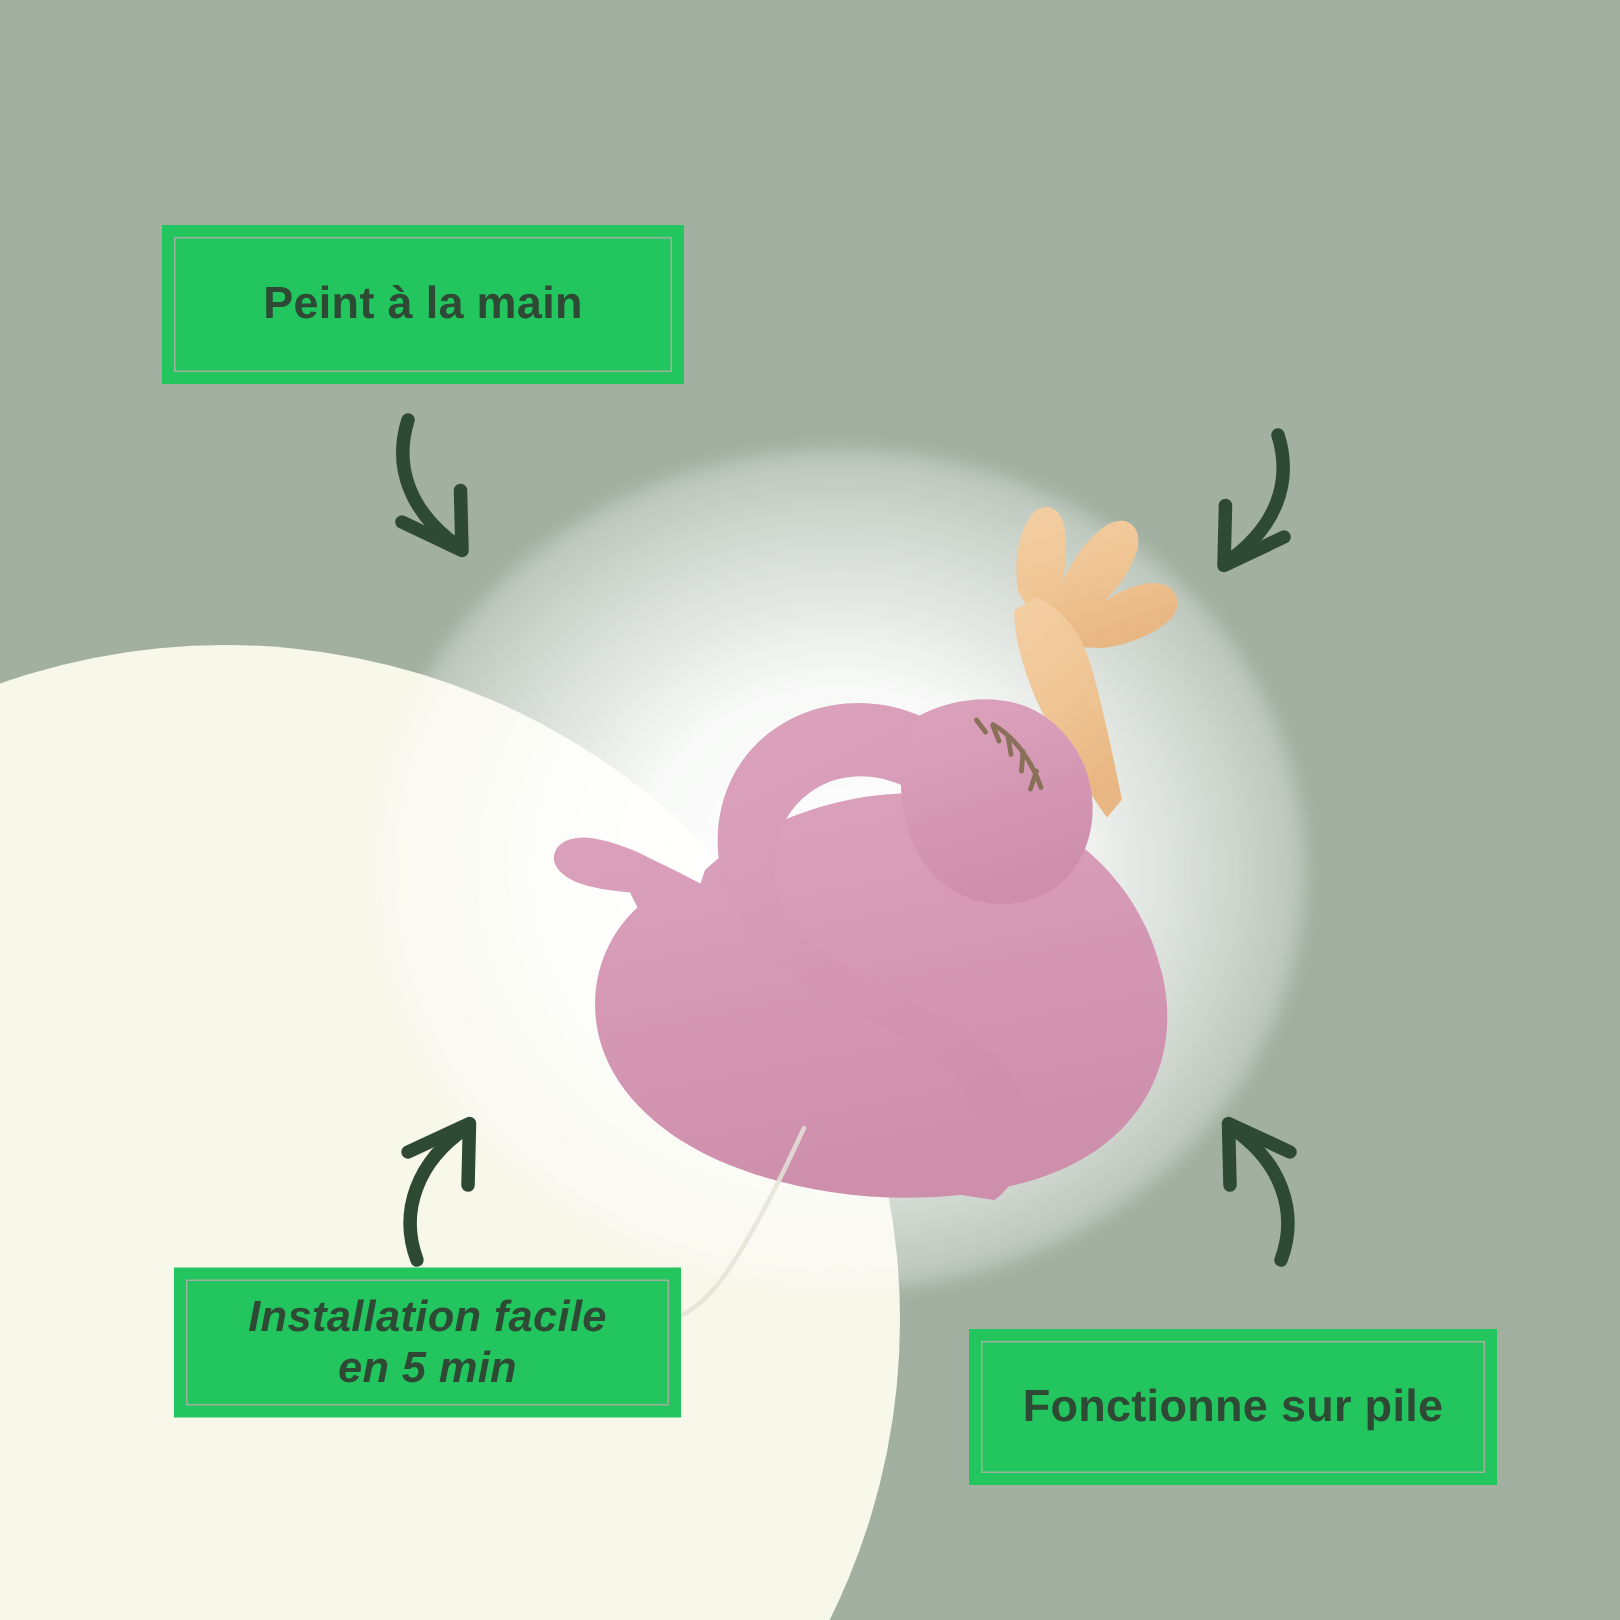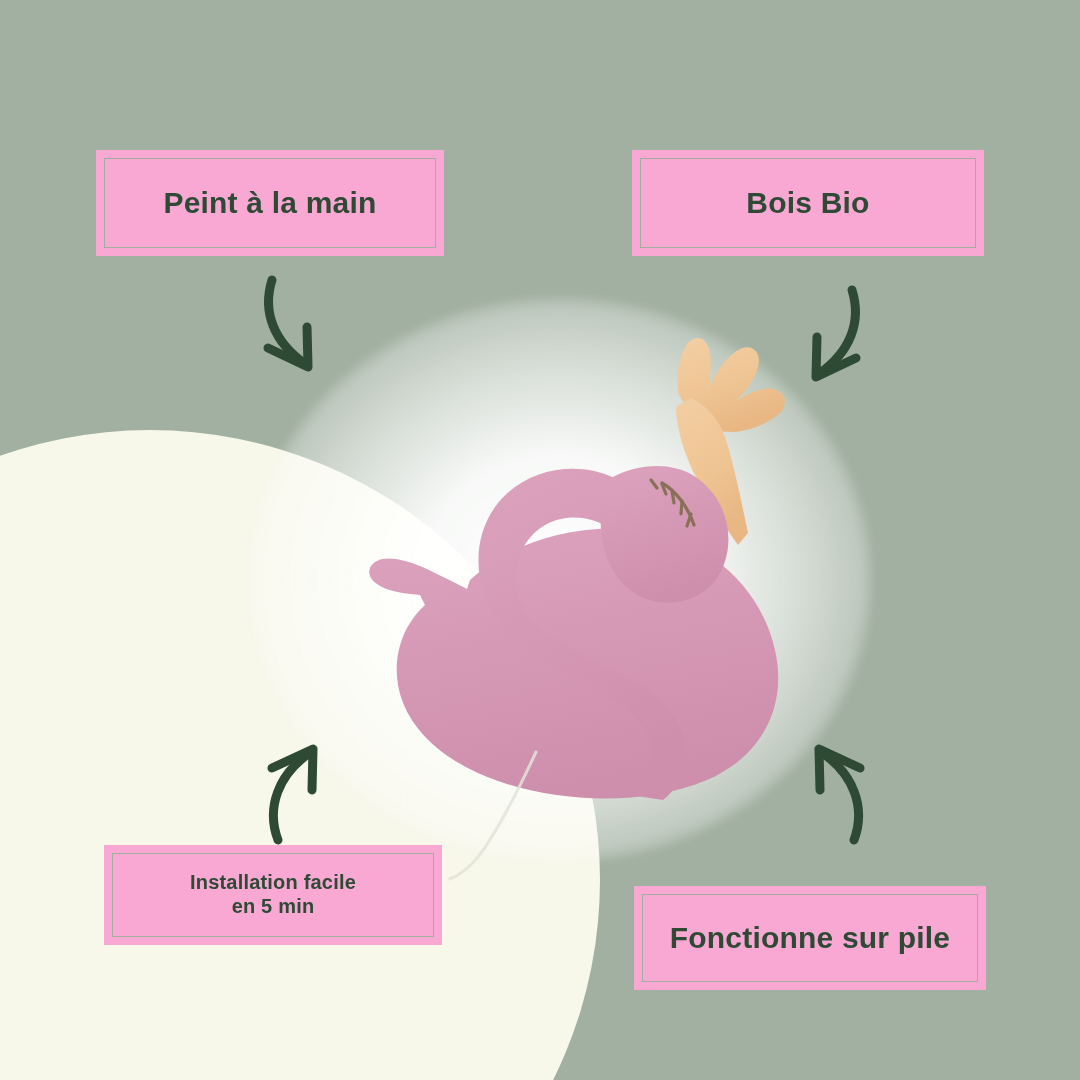--- a/index.html
+++ b/index.html
@@ -67,25 +67,26 @@
     width: 170px;
     height: 130px;
     pointer-events: none;
   }
   .cord svg { display:block; width:100%; height:100%; overflow: visible; }
 
   
   .label-box {
     position: absolute;
     box-sizing: border-box;
-    background: #f9a8d4;
+    background: #22c55e;
     display: flex;
     align-items: center;
     justify-content: center;
     text-align: center;
+    margin-left: 12px;
   }
   .label-box .inner {
     position: absolute;
     inset: 8px;
     border: 1.5px solid #9FB09E;
     pointer-events: none;
   }
   .label-box .txt {
     position: relative;
     color: #2E4A35;
@@ -97,21 +98,21 @@
   }
 
   #box-paint   { left: 96px;  top: 150px; width: 348px; height: 106px; }
   #box-wood    { left: 632px; top: 150px; width: 352px; height: 106px; }
   #box-install { left: 104px; top: 845px; width: 338px; height: 100px; }
   #box-battery { left: 634px; top: 886px; width: 352px; height: 104px; }
 
   #box-paint   .txt,
   #box-wood    .txt,
   #box-battery .txt { font-size: 30px; }
-  #box-install .txt { font-size: 20px; }
+  #box-install .txt { font-size: 29px; font-style: italic; }
 
   
   .arrow { position: absolute; pointer-events: none; }
   .arrow svg { display: block; overflow: visible; }
   .arrow path {
     fill: none;
     stroke: #2E4A35;
     stroke-width: 9;
     stroke-linecap: round;
     stroke-linejoin: round;
@@ -255,24 +256,20 @@
       <path d="M88,104 C100,72 88,38 55,16"></path>
       <path d="M94,32 L53,13 L54,54"></path>
     </svg>
   </div>
 
   <div class="label-box" id="box-paint">
     <span class="inner"></span>
     <span class="txt">Peint à la main</span>
   </div>
 
-  <div class="label-box" id="box-wood">
-    <span class="inner"></span>
-    <span class="txt">Bois Bio</span>
-  </div>
 
   <div class="label-box" id="box-install">
     <span class="inner"></span>
     <span class="txt">Installation facile
 en 5 min</span>
   </div>
 
   <div class="label-box" id="box-battery">
     <span class="inner"></span>
     <span class="txt">Fonctionne sur pile</span>

